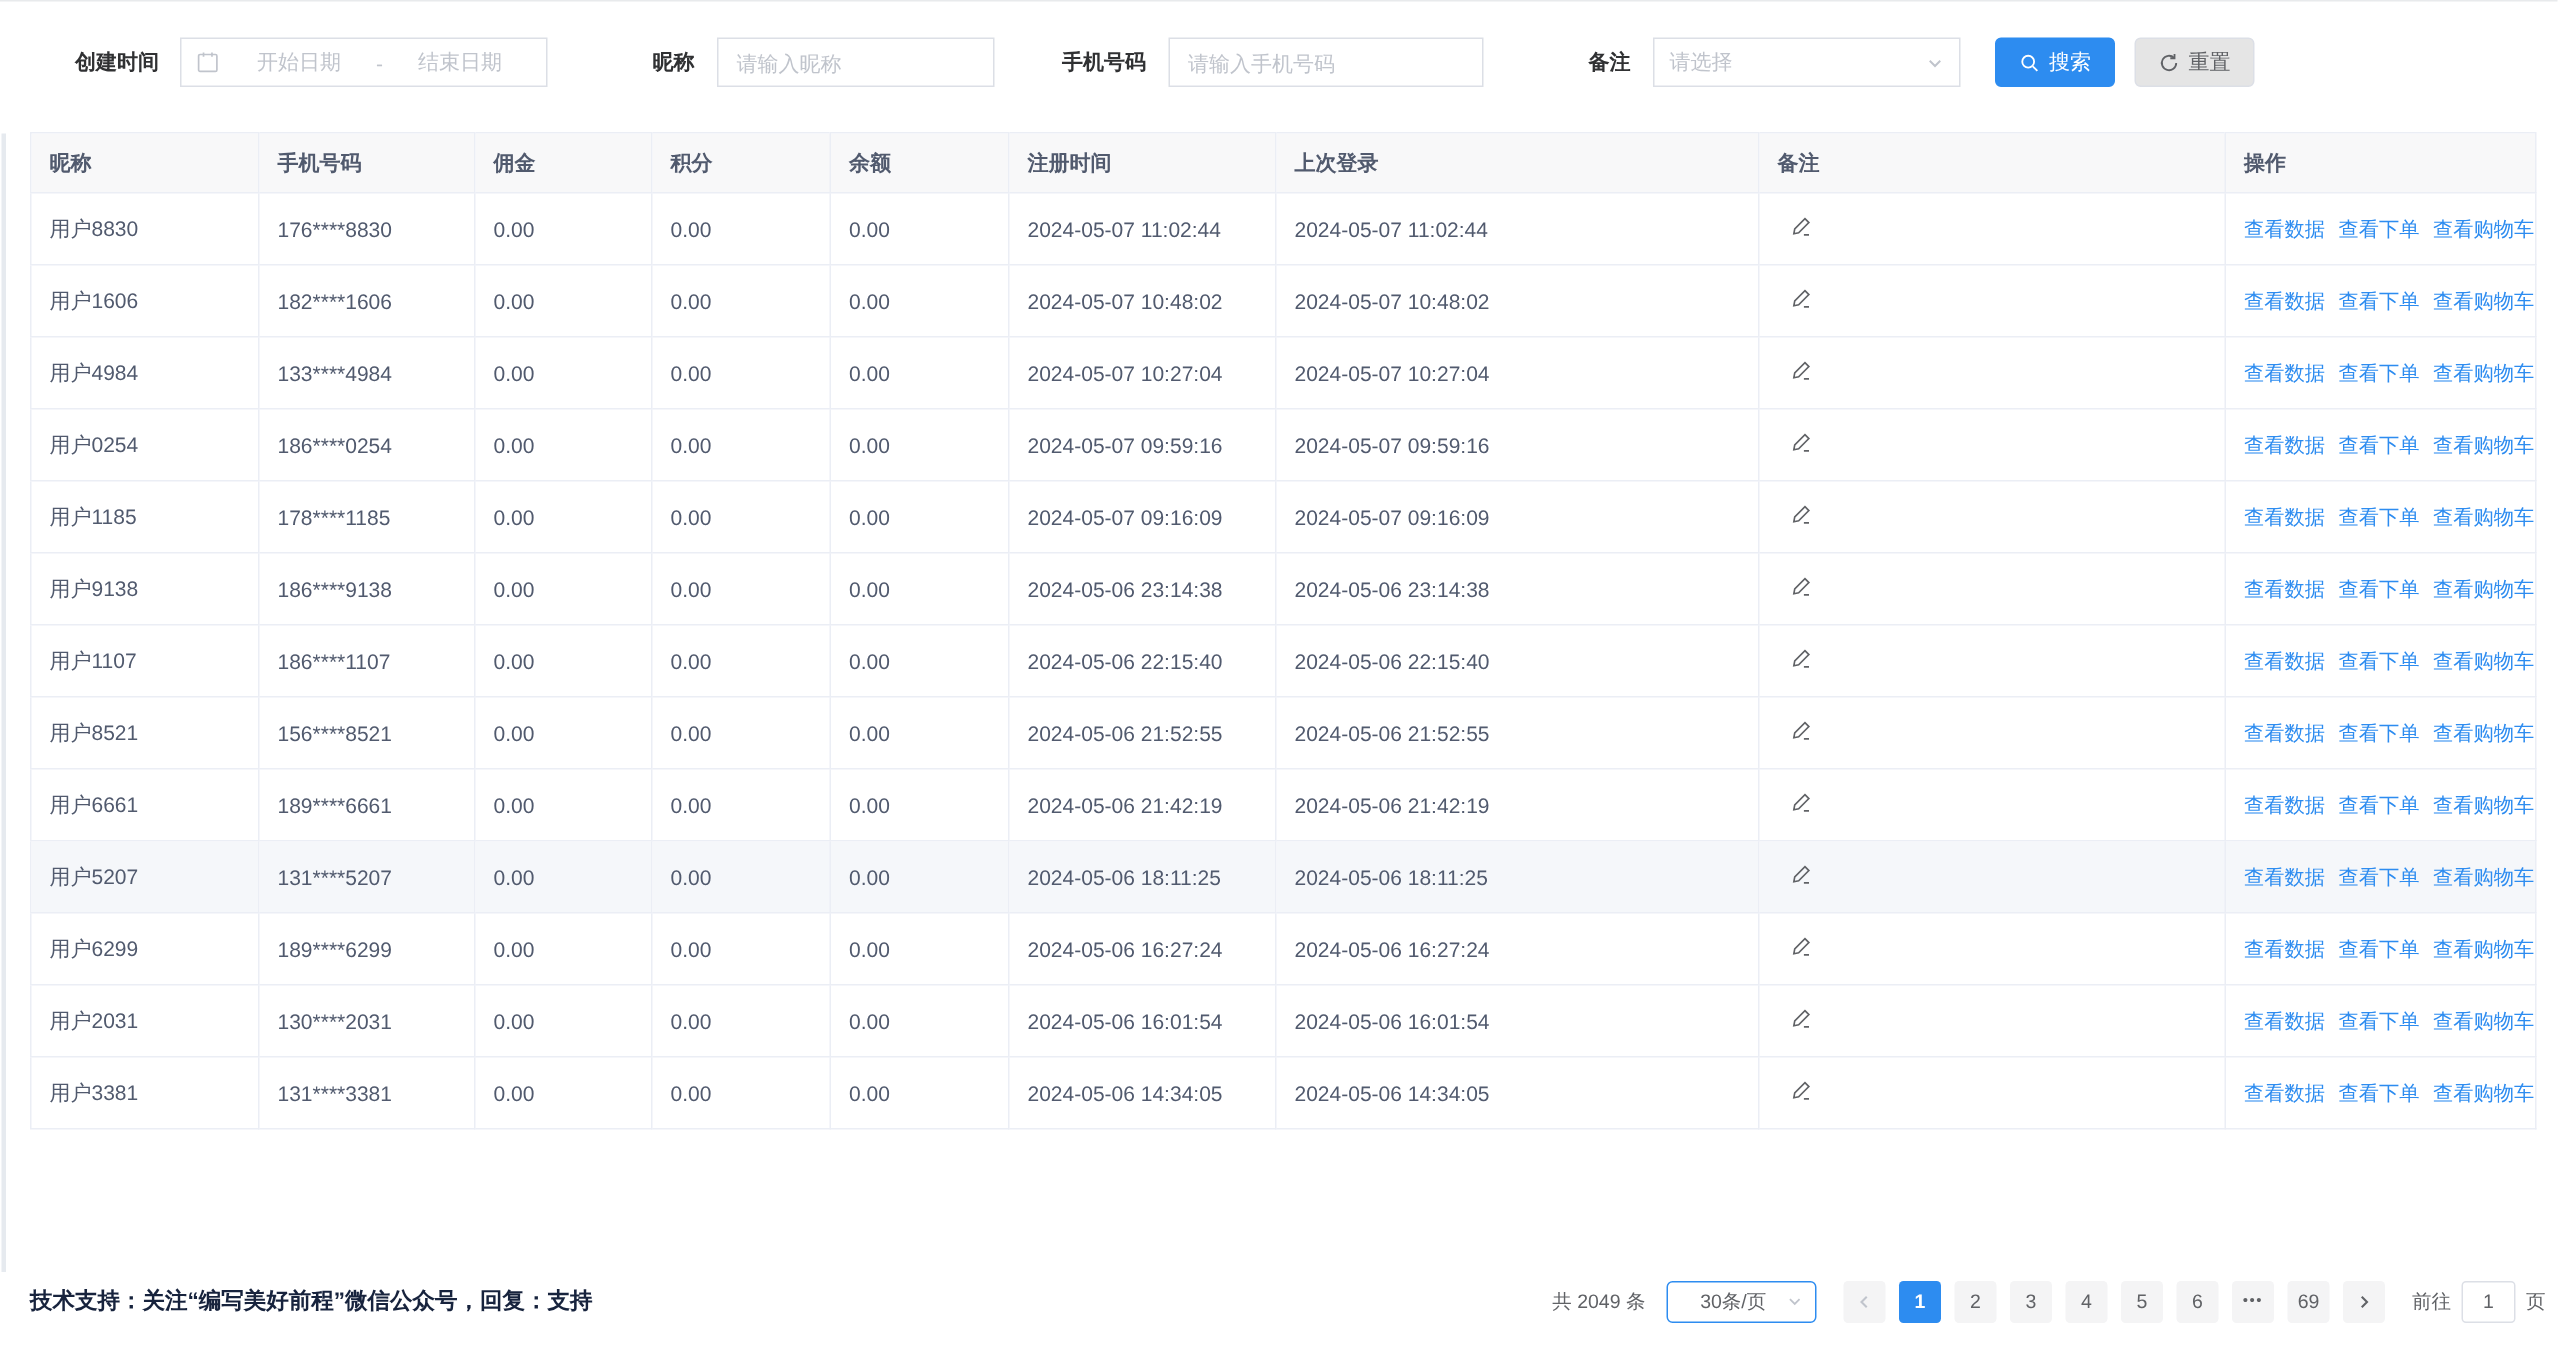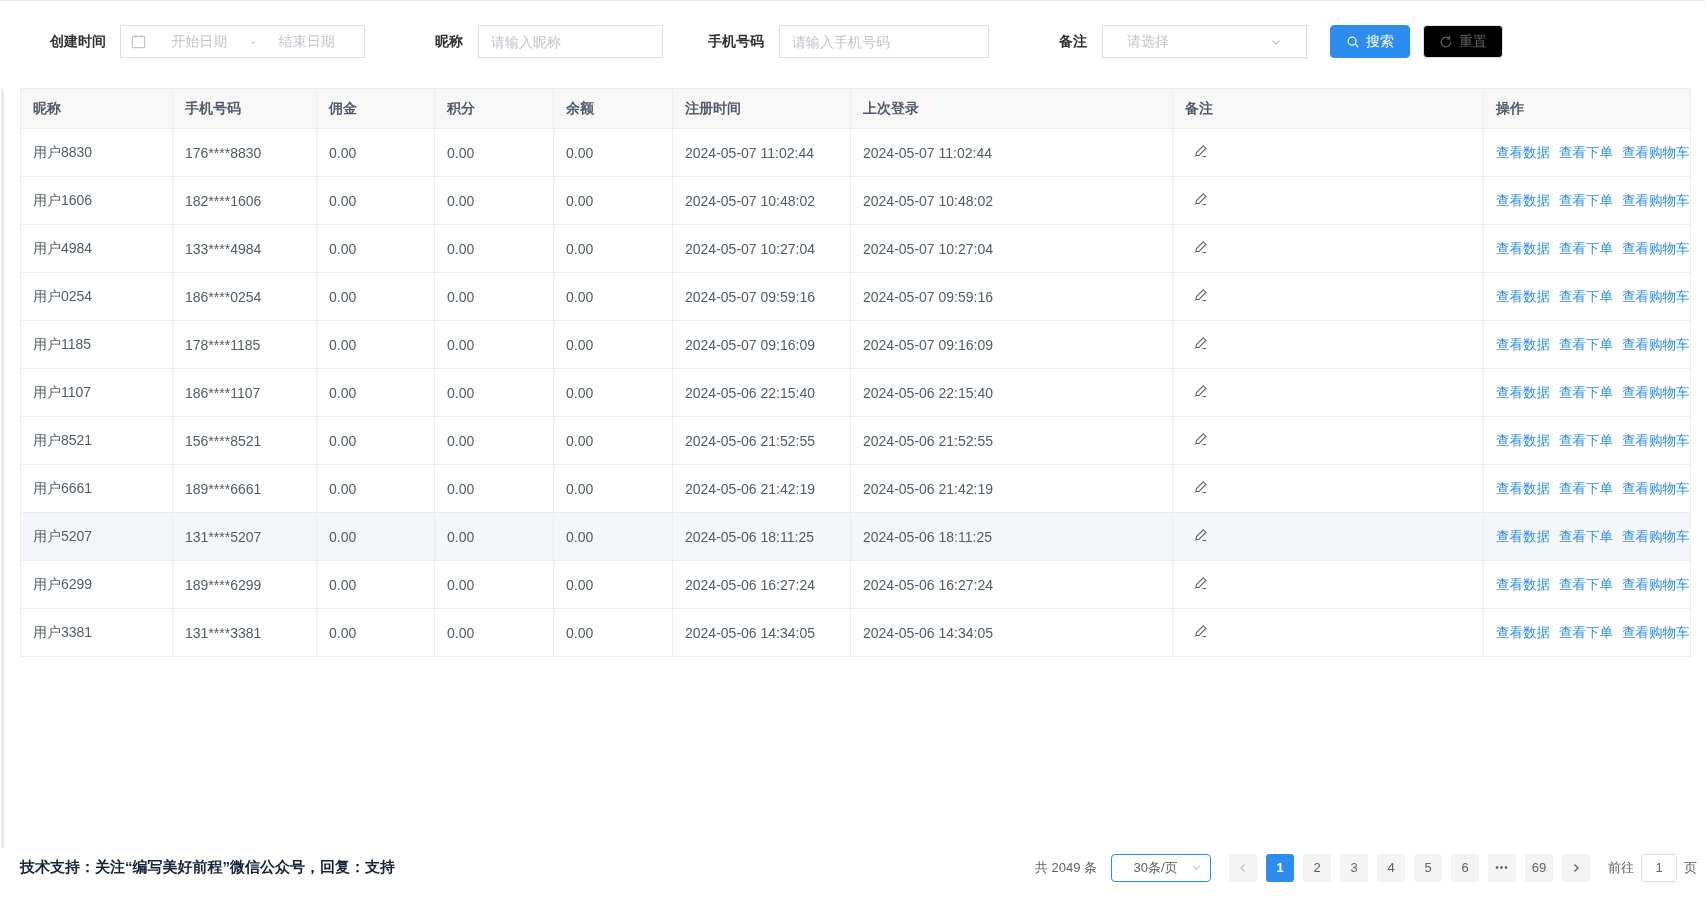--- a/index.html
+++ b/index.html
@@ -16,27 +16,27 @@
   .f-label { font-weight:bold; font-size:14px; color:#303133; white-space:nowrap; }
   .ctrl { height:33px; border:1px solid #dcdfe6; border-radius:0; background:#fff; }
   .date-range { width:245px; margin-left:14px; display:flex; align-items:center; padding:0 10px; }
   .date-range .cal { display:flex; margin-right:6px; }
   .date-range .ph { flex:1; text-align:center; font-size:14px; color:#c0c4cc; white-space:nowrap; }
   .date-range .sep { color:#c0c4cc; font-size:14px; padding:0 4px; }
   .f-input { padding:0 12px; font-size:14px; color:#606266; outline:none; }
   .f-input::placeholder { color:#c0c4cc; }
   .input-nickname { width:185px; margin-left:15px; }
   .input-phone { width:210px; margin-left:15px; }
-  .sel { display:flex; align-items:center; justify-content:space-between; padding:0 24px; cursor:pointer; }
+  .sel { display:flex; align-items:center; justify-content:space-between; padding:0 10px; cursor:pointer; }
   .sel .ph { font-size:14px; color:#c0c4cc; }
   .select-remark { width:205px; margin-left:15px; }
   .gap70 { margin-left:70px; } .gap45 { margin-left:45px; }
   .btn { height:33px; border-radius:4px; font-size:14px; display:inline-flex; align-items:center; gap:6px; cursor:pointer; padding:0 15px; }
   .btn-primary { background:#2d8cf0; border:1px solid #2d8cf0; color:#fff; margin-left:23px;text-align:right; }
-  .btn-default { background:#000000; border:1px solid #dcdfe6; color:#606266; margin-left:13px; }
+  .btn-default { background:#e5e5e5; border:1px solid #dcdfe6; color:#606266; margin-left:13px; }
 
   
   table { border-collapse:collapse; table-layout:fixed; width:1670px; margin:30px 15px 0 20px; border:1px solid #ebeef5; }
   th, td { border-right:1px solid #ebeef5; border-bottom:1px solid #ebeef5; text-align:left; padding:0 12px; overflow:hidden; white-space:nowrap; }
   th { height:40px; background:#f8f8f9; color:#515a6e; font-size:14px; font-weight:bold; }
   td { height:48px; color:#515a6e; font-size:14px; background:#fff; }
   tr.hl td { background:#f5f7fa; }
   .edit-ic { display:inline-flex; cursor:pointer; padding-left:8px; }
   .op-link { color:#2d8cf0; font-size:13.5px; text-decoration:none; margin-right:9px; cursor:pointer; }
   .op-link:last-child { margin-right:0; }
@@ -211,20 +211,36 @@
         <td>2024-05-07 09:16:09</td>
         <td><span class="edit-ic">
             <svg width="16" height="16" viewBox="0 0 16 16">
               <path d="M10.3 2.8l2.6 2.6-6.8 6.8-3.2.6.6-3.2z" fill="none" stroke="#606266" stroke-width="1.1"></path>
               <line x1="9.6" y1="13.6" x2="13" y2="13.6" stroke="#606266" stroke-width="1.1"></line>
             </svg>
           </span></td>
         <td><a class="op-link">查看数据</a><a class="op-link">查看下单</a><a class="op-link">查看购物车</a></td>
       </tr>
       <tr>
+        <td>用户9138</td>
+        <td>186****9138</td>
+        <td>0.00</td>
+        <td>0.00</td>
+        <td>0.00</td>
+        <td>2024-05-06 23:14:38</td>
+        <td>2024-05-06 23:14:38</td>
+        <td><span class="edit-ic">
+            <svg width="16" height="16" viewBox="0 0 16 16">
+              <path d="M10.3 2.8l2.6 2.6-6.8 6.8-3.2.6.6-3.2z" fill="none" stroke="#606266" stroke-width="1.1"></path>
+              <line x1="9.6" y1="13.6" x2="13" y2="13.6" stroke="#606266" stroke-width="1.1"></line>
+            </svg>
+          </span></td>
+        <td><a class="op-link">查看数据</a><a class="op-link">查看下单</a><a class="op-link">查看购物车</a></td>
+      </tr>
+      <tr>
         <td>用户1107</td>
         <td>186****1107</td>
         <td>0.00</td>
         <td>0.00</td>
         <td>0.00</td>
         <td>2024-05-06 22:15:40</td>
         <td>2024-05-06 22:15:40</td>
         <td><span class="edit-ic">
             <svg width="16" height="16" viewBox="0 0 16 16">
               <path d="M10.3 2.8l2.6 2.6-6.8 6.8-3.2.6.6-3.2z" fill="none" stroke="#606266" stroke-width="1.1"></path>
@@ -282,20 +298,36 @@
         <td><a class="op-link">查看数据</a><a class="op-link">查看下单</a><a class="op-link">查看购物车</a></td>
       </tr>
       <tr>
         <td>用户6299</td>
         <td>189****6299</td>
         <td>0.00</td>
         <td>0.00</td>
         <td>0.00</td>
         <td>2024-05-06 16:27:24</td>
         <td>2024-05-06 16:27:24</td>
+        <td><span class="edit-ic">
+            <svg width="16" height="16" viewBox="0 0 16 16">
+              <path d="M10.3 2.8l2.6 2.6-6.8 6.8-3.2.6.6-3.2z" fill="none" stroke="#606266" stroke-width="1.1"></path>
+              <line x1="9.6" y1="13.6" x2="13" y2="13.6" stroke="#606266" stroke-width="1.1"></line>
+            </svg>
+          </span></td>
+        <td><a class="op-link">查看数据</a><a class="op-link">查看下单</a><a class="op-link">查看购物车</a></td>
+      </tr>
+      <tr>
+        <td>用户2031</td>
+        <td>130****2031</td>
+        <td>0.00</td>
+        <td>0.00</td>
+        <td>0.00</td>
+        <td>2024-05-06 16:01:54</td>
+        <td>2024-05-06 16:01:54</td>
         <td><span class="edit-ic">
             <svg width="16" height="16" viewBox="0 0 16 16">
               <path d="M10.3 2.8l2.6 2.6-6.8 6.8-3.2.6.6-3.2z" fill="none" stroke="#606266" stroke-width="1.1"></path>
               <line x1="9.6" y1="13.6" x2="13" y2="13.6" stroke="#606266" stroke-width="1.1"></line>
             </svg>
           </span></td>
         <td><a class="op-link">查看数据</a><a class="op-link">查看下单</a><a class="op-link">查看购物车</a></td>
       </tr>
       <tr>
         <td>用户3381</td>

